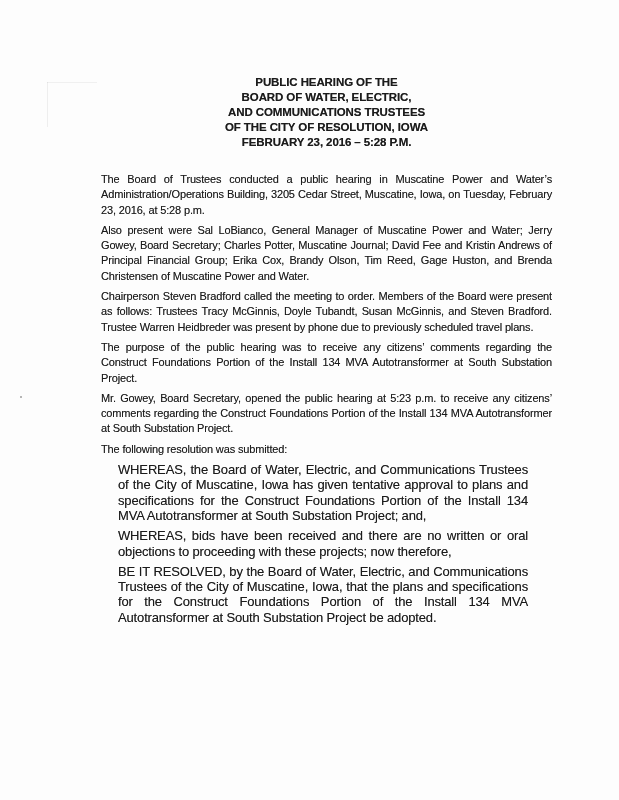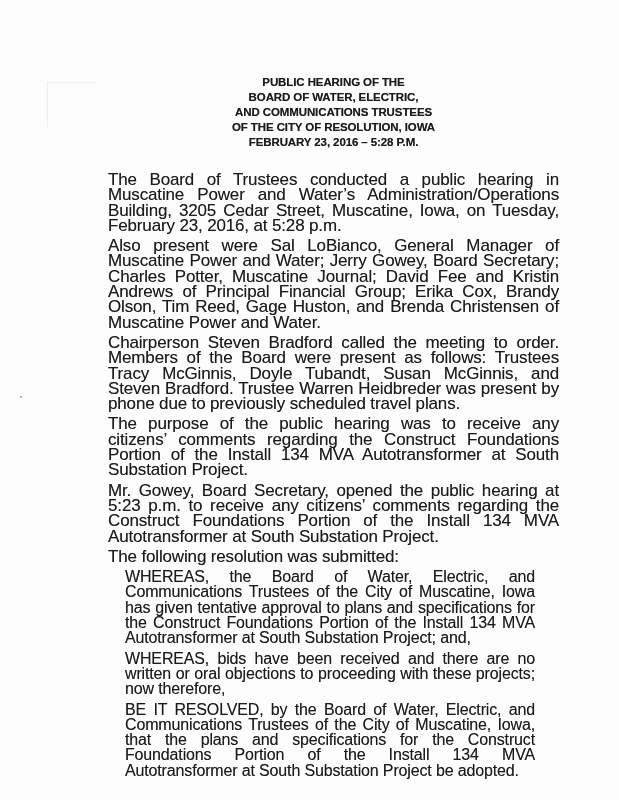--- a/index.html
+++ b/index.html
@@ -11,53 +11,53 @@
     position: relative;
     width: 619px;
     height: 800px;
     background: #fdfdfd;
     overflow: hidden;
     font-family: "Liberation Sans", sans-serif;
     color: #1b1b1b;
   }
   .content {
     position: absolute;
-    left: 108px;
+    left: 101px;
     top: 75px;
     width: 451px;
   }
   .doc-header {
     text-align: center;
     font-weight: 700;
     font-size: 11.5px;
     line-height: 15px;
     letter-spacing: -0.1px;
     margin: 0 0 22px 0;
     text-shadow: 0 0 0.4px rgba(0,0,0,0.55);
   }
   .doc-header p { margin: 0; }
   .body-par {
-    font-size: 17px;
+    font-size: 11px;
     line-height: 15.3px;
     letter-spacing: -0.15px;
     text-align: justify;
     margin: 0 0 5px 0;
     text-shadow: 0 0 0.35px rgba(0,0,0,0.45);
   }
   .res-title {
     text-align: center;
     font-weight: 700;
     font-style: italic;
     font-size: 11.5px;
     line-height: 15.3px;
     margin: 9px 0 7px 0;
     text-shadow: 0 0 0.4px rgba(0,0,0,0.55);
   }
   .res-par {
-    font-size: 16px;
+    font-size: 13px;
     line-height: 15.3px;
     letter-spacing: -0.15px;
     text-align: justify;
     margin: 0 24px 5px 17px;
     text-shadow: 0 0 0.35px rgba(0,0,0,0.45);
   }
   
   .artifact-vline {
     position: absolute;
     left: 47px;

